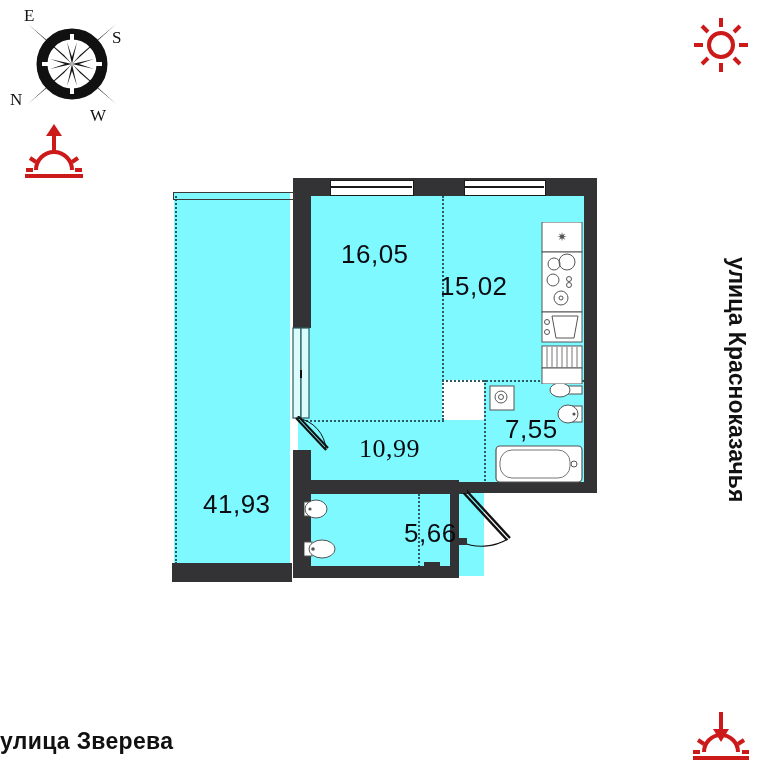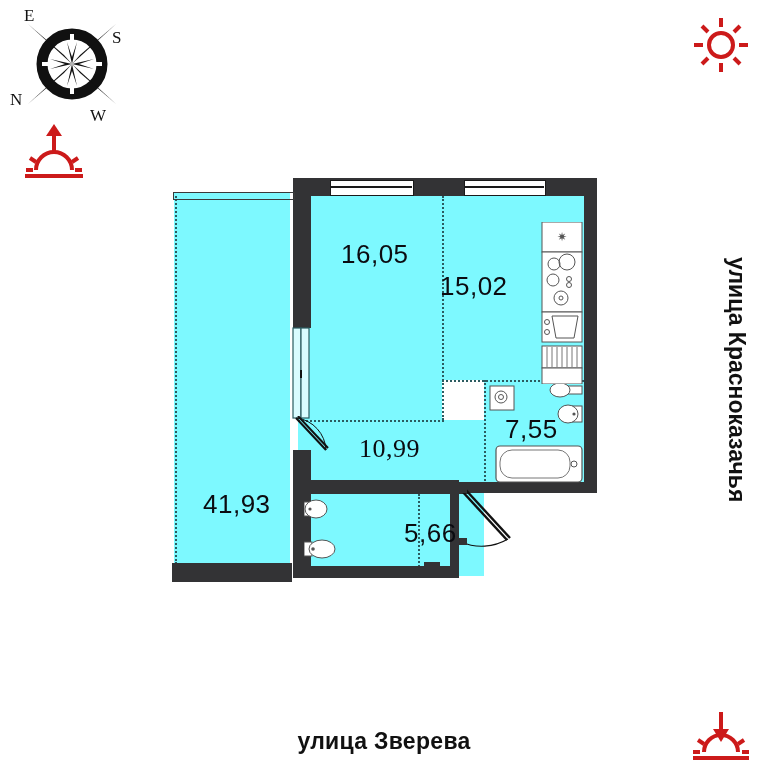--- a/index.html
+++ b/index.html
@@ -4,21 +4,21 @@
 <style>
   html,body{margin:0;padding:0;background:#ffffff;}
   body{width:768px;height:768px;position:relative;overflow:hidden;
        font-family:"Liberation Sans", sans-serif;color:#111;}
 
   .canvas{position:absolute;left:0;top:0;width:768px;height:768px;}
 
   
   .lbl-top{position:absolute;left:0;top:4px;width:768px;text-align:center;
            font-size:23px;font-weight:700;letter-spacing:.3px;color:#111;}
-  .lbl-bottom{position:absolute;left:0;top:728px;width:768px;text-align:center;
+  .lbl-bottom{position:absolute;left:0;top:728px;width:768px;
               font-size:23px;font-weight:700;letter-spacing:.3px;color:#111;}
   .lbl-right{position:absolute;left:716px;top:200px;height:360px;width:40px;
              display:flex;align-items:center;justify-content:center;
              font-size:23px;font-weight:700;color:#111;
              writing-mode:vertical-rl;text-orientation:mixed;white-space:nowrap;}
 
   
   .compass{position:absolute;left:8px;top:6px;width:128px;height:120px;}
   .compass .ltr{position:absolute;font-family:"Liberation Serif", serif;
                 font-size:17px;color:#111;}

